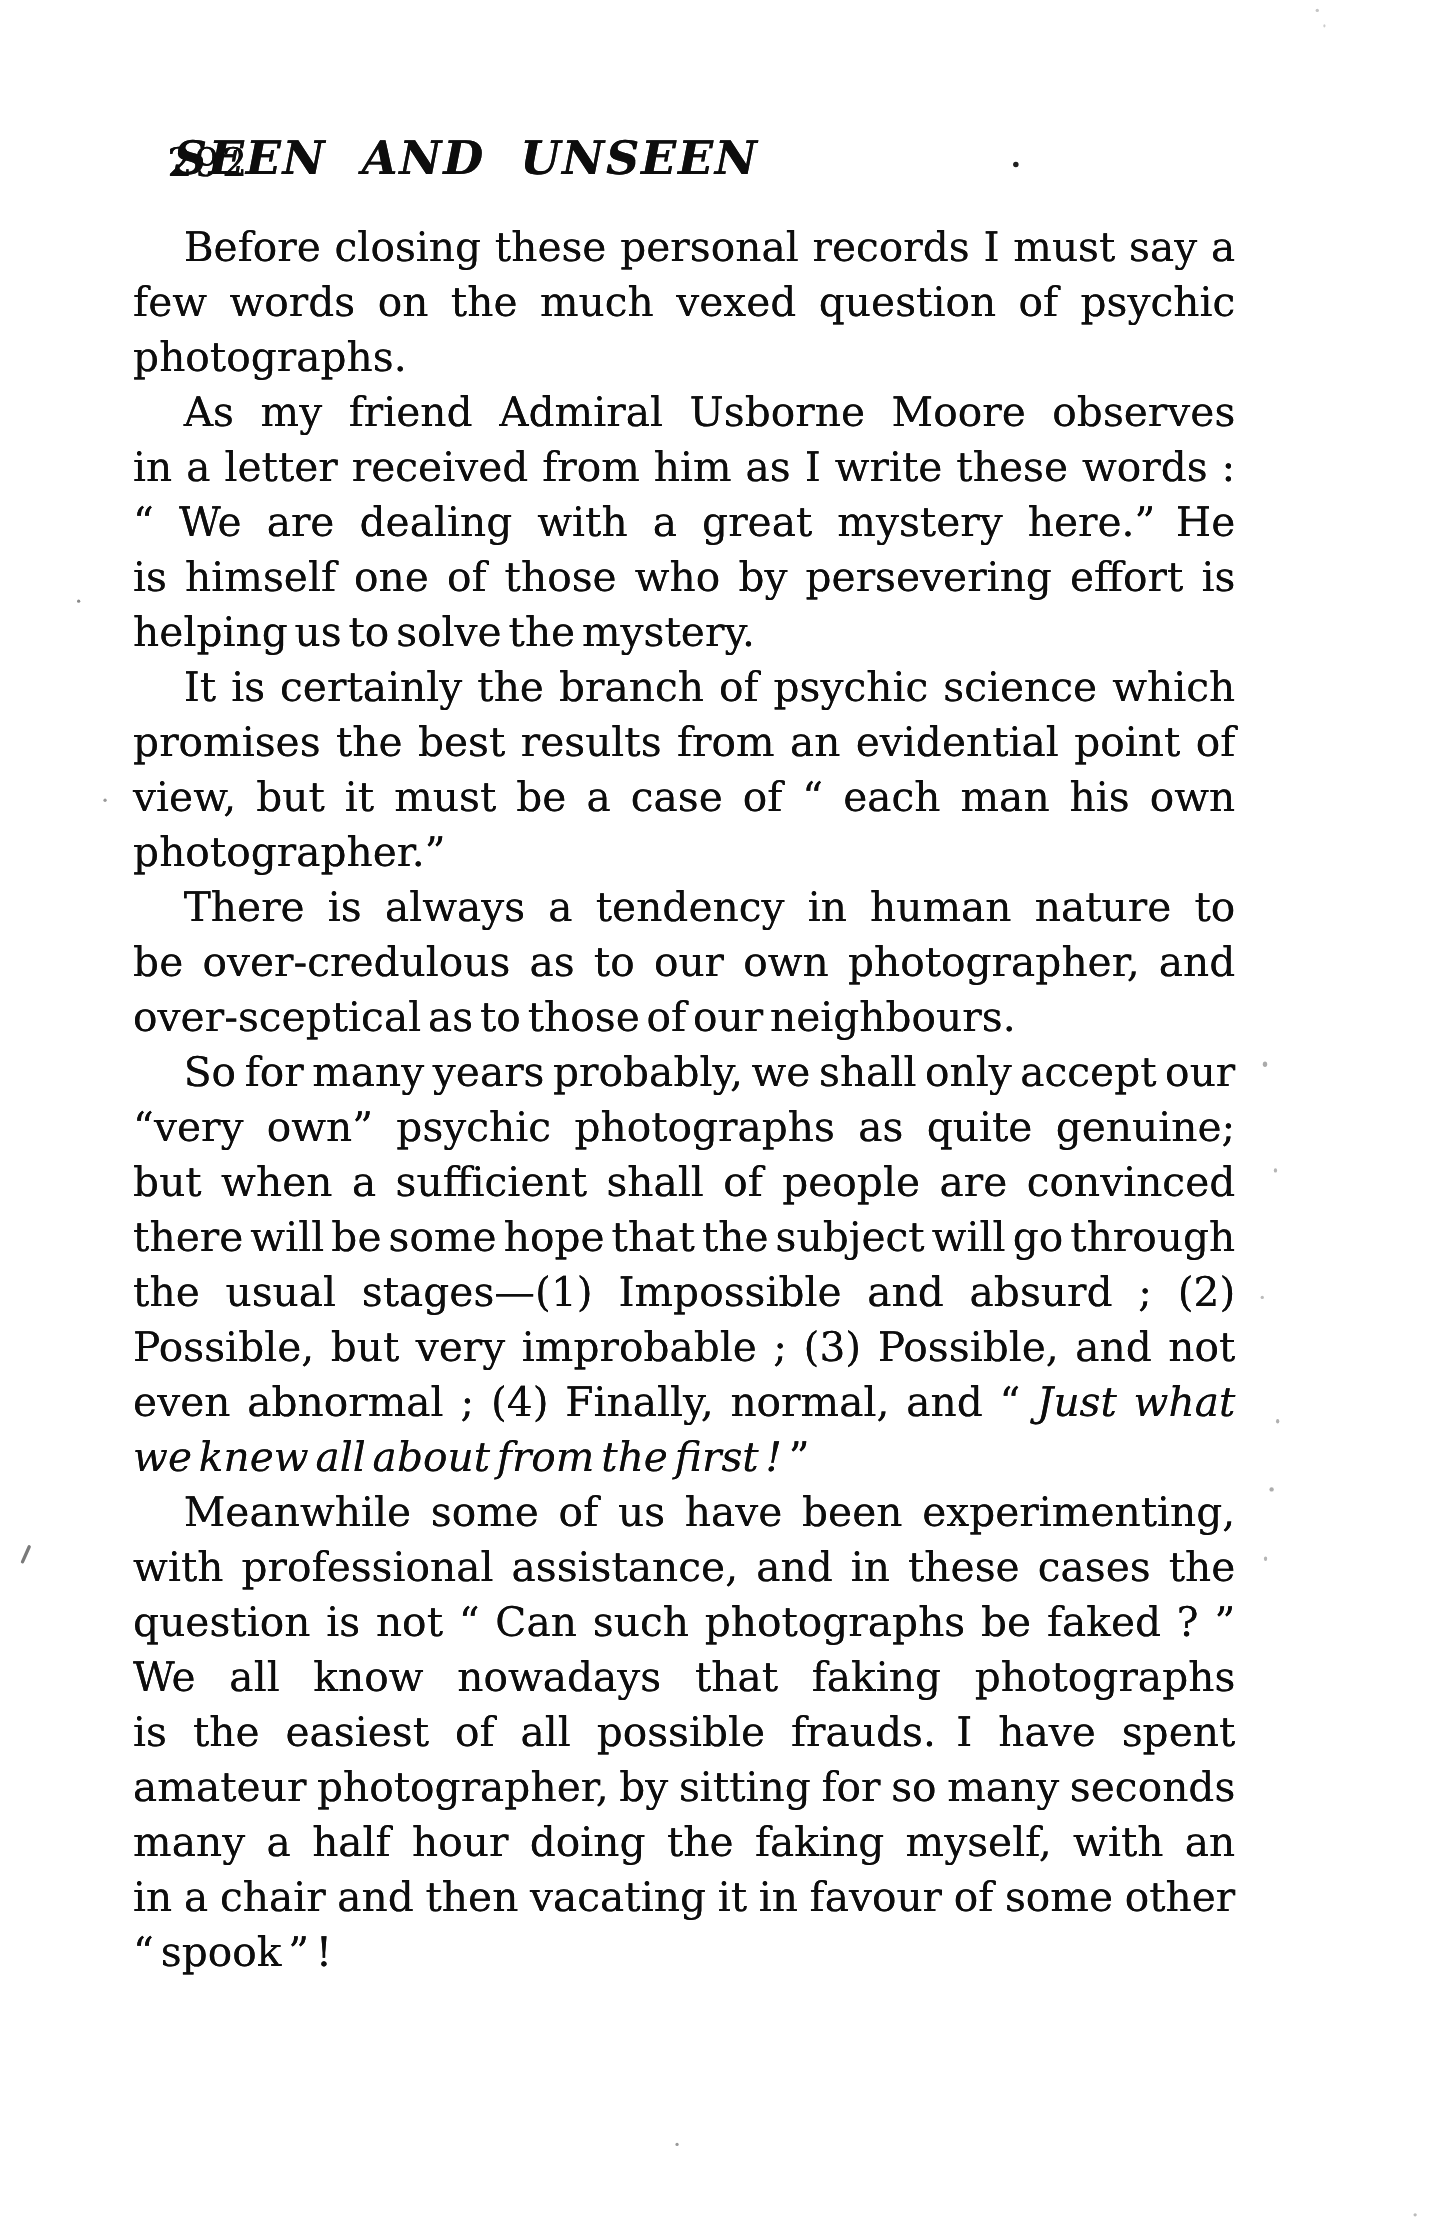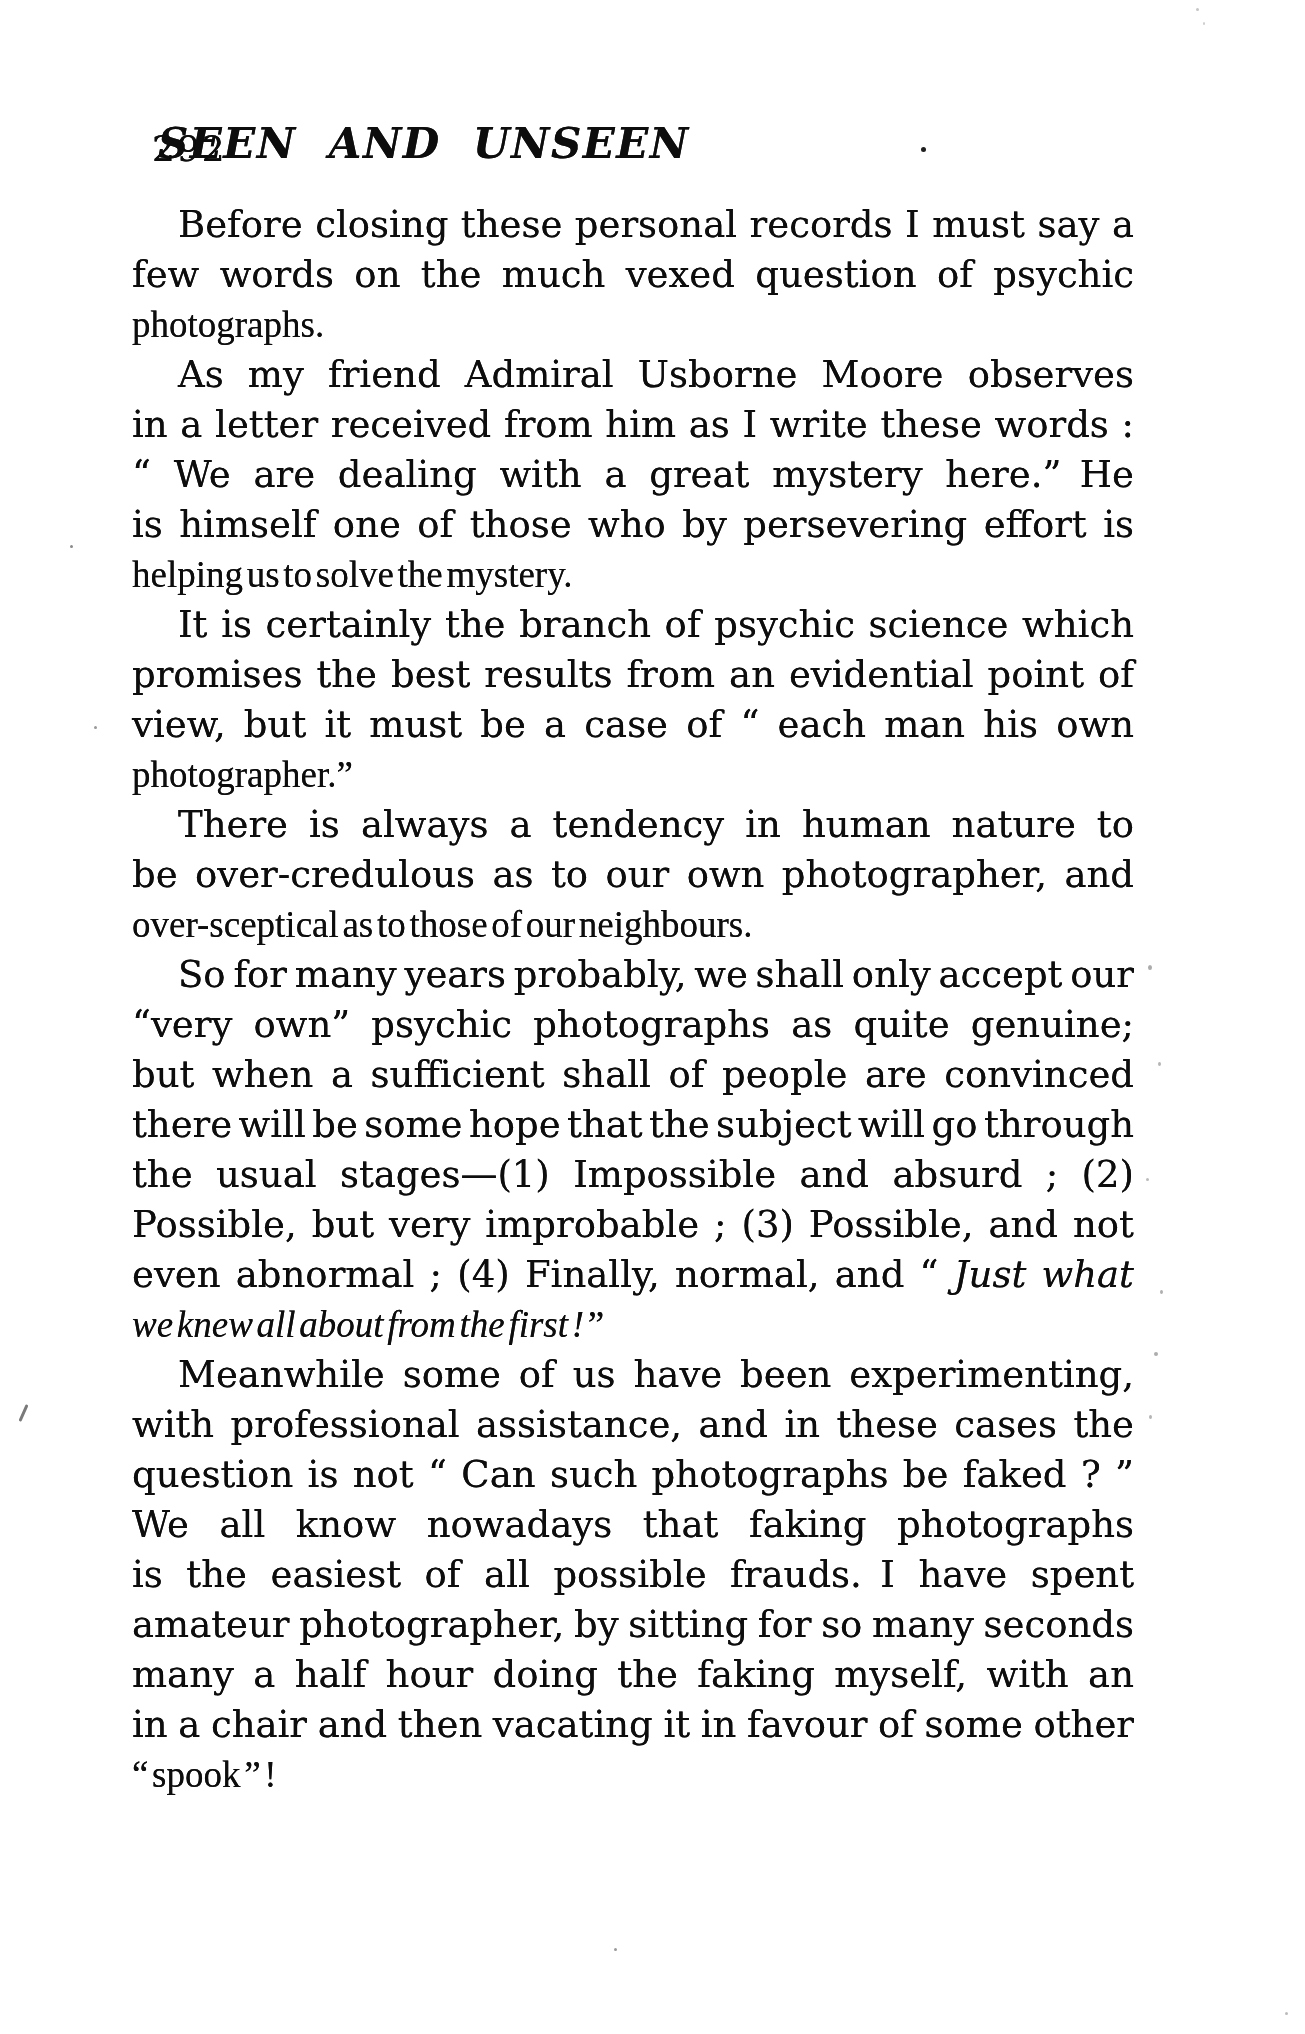--- a/index.html
+++ b/index.html
@@ -40,38 +40,37 @@
     text-align: left;
     font-size: 42px;
     font-weight: bold;
     letter-spacing: 1.5px;
     word-spacing: 16px;
     text-shadow: 0 0 0.5px rgba(0,0,0,0.8);
     font-style: italic;
   }
   .page-body {
     position: absolute;
-    left: 132px;
+    left: 121px;
     top: 200px;
     width: 1002px;
     font-size: 37px;
     line-height: 50px;
     word-spacing: -0.15em;
     text-shadow: 0 0 0.6px rgba(0,0,0,0.85);
   }
   .line {
     text-align: justify;
     text-align-last: justify;
   }
   .line.first {
     text-indent: 46px;
   }
   .line.last {
     text-align-last: left;
-    font-family: Liberation Serif, serif;
   }
   .it {
     font-style: italic;
   }
   
   .speck {
     position: absolute;
     border-radius: 50%;
   }
 </style>

